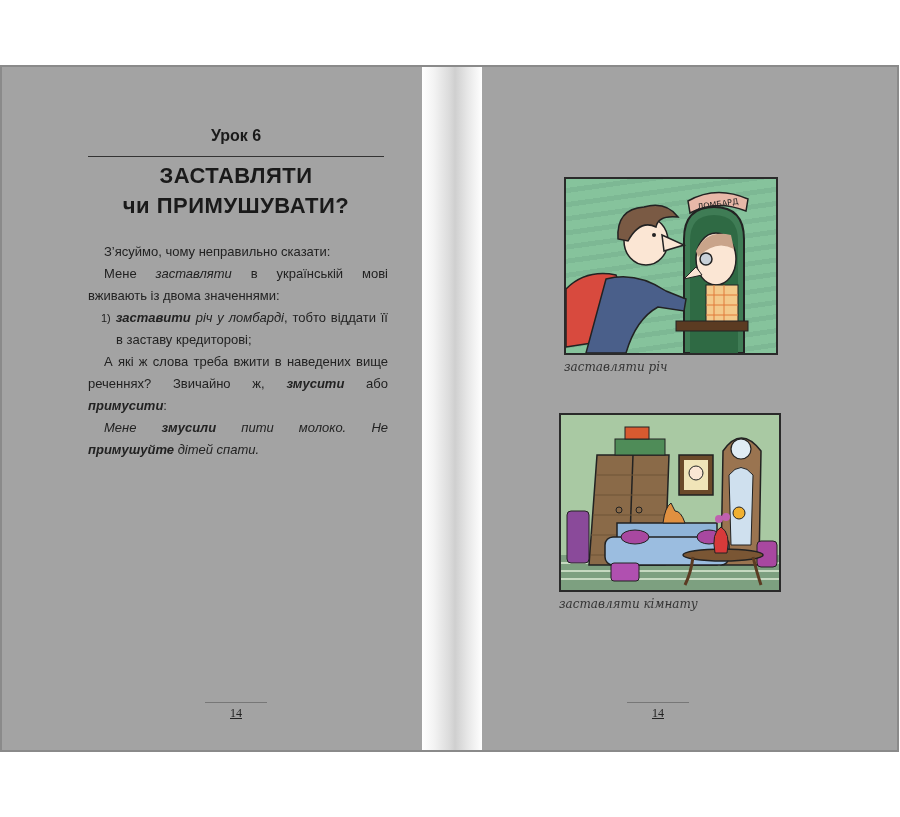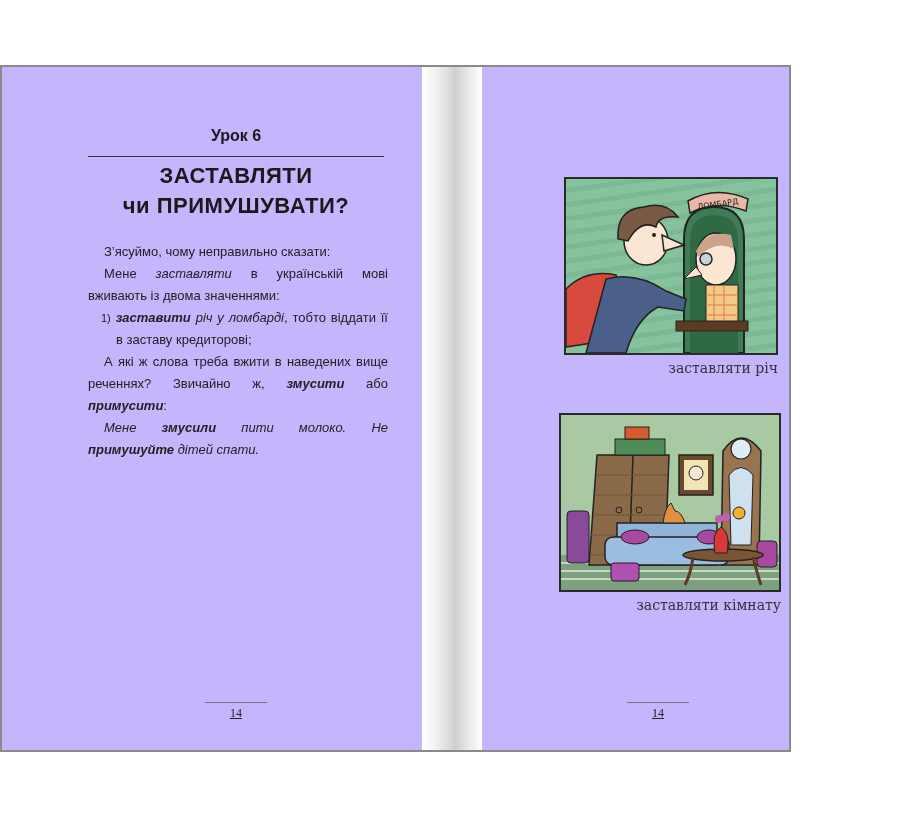--- a/index.html
+++ b/index.html
@@ -1,21 +1,21 @@
 <!DOCTYPE html>
 <html><head>
 <meta charset="utf-8">
 <style>
   * { box-sizing: border-box; margin: 0; padding: 0; }
   html, body { width: 900px; height: 817px; background: #ffffff; overflow: hidden; }
   body { position: relative; font-family: "Liberation Sans", "DejaVu Sans", sans-serif; color: #1a1a1a; }
 
   .book {
-    position: absolute; left: 0; top: 65px; width: 791px; height: 687px;
-    border: 2px solid #8a8a8a; background: #c4b5fd; overflow: hidden;
+    position: absolute; left: 0; top: 65px; width: 899px; height: 687px;
+    border: 2px solid #8a8a8a; background: #a3a3a3; overflow: hidden;
   }
   .spine {
     position: absolute; left: 420px; top: 0; width: 60px; height: 100%;
     background: linear-gradient(to right, #ffffff 0%, #f3f3f3 20%, #dcdcdc 45%, #cfcfcf 55%, #e6e6e6 75%, #ffffff 100%);
   }
   .page { position: absolute; top: 0; height: 100%; }
   .page-left { left: 0; width: 440px; }
   .page-right { left: 460px; width: 437px; }
 
   .lesson-label {
@@ -53,22 +53,22 @@
   }
   .illus-1 {
     left: 102px; top: 110px; width: 214px; height: 178px;
     background: repeating-linear-gradient(172deg, #86c39c 0px, #86c39c 9px, #7db894 9px, #7db894 14px);
   }
   .illus-2 {
     left: 97px; top: 346px; width: 222px; height: 179px;
     background: #a9c9a3;
   }
   .caption {
-    position: absolute; font-family: "DejaVu Serif", serif; 
-    font-size: 14px; color: #333; text-align: right;
+    position: absolute; font-family: "DejaVu Serif", serif; font-style: italic;
+    font-size: 12px; color: #333; text-align: left;
   }
   .caption-1 { left: 102px; width: 214px; top: 293px; }
   .caption-2 { left: 97px; width: 222px; top: 530px; }
 </style>
 </head>
 <body>
 
 <div class="book">
   <div class="spine"></div>
 

